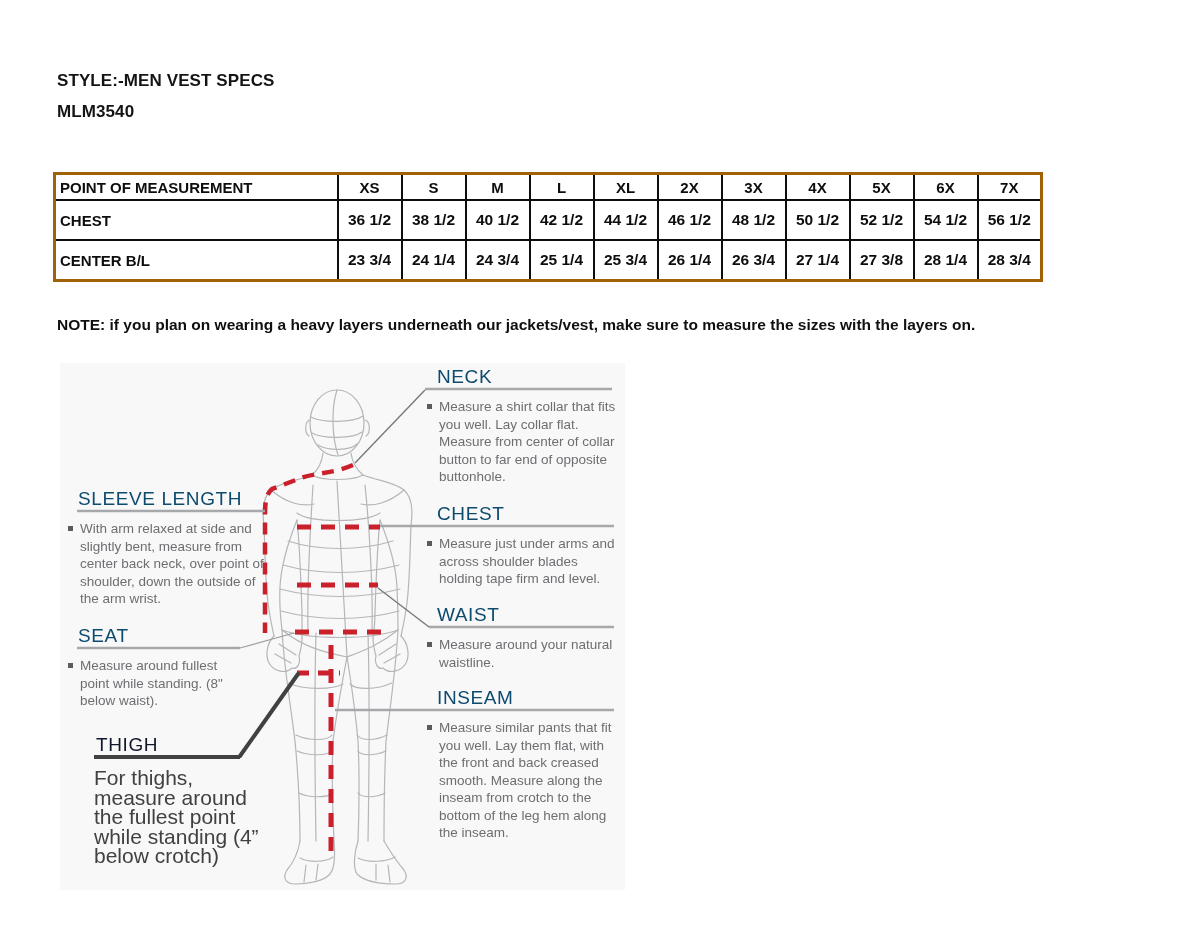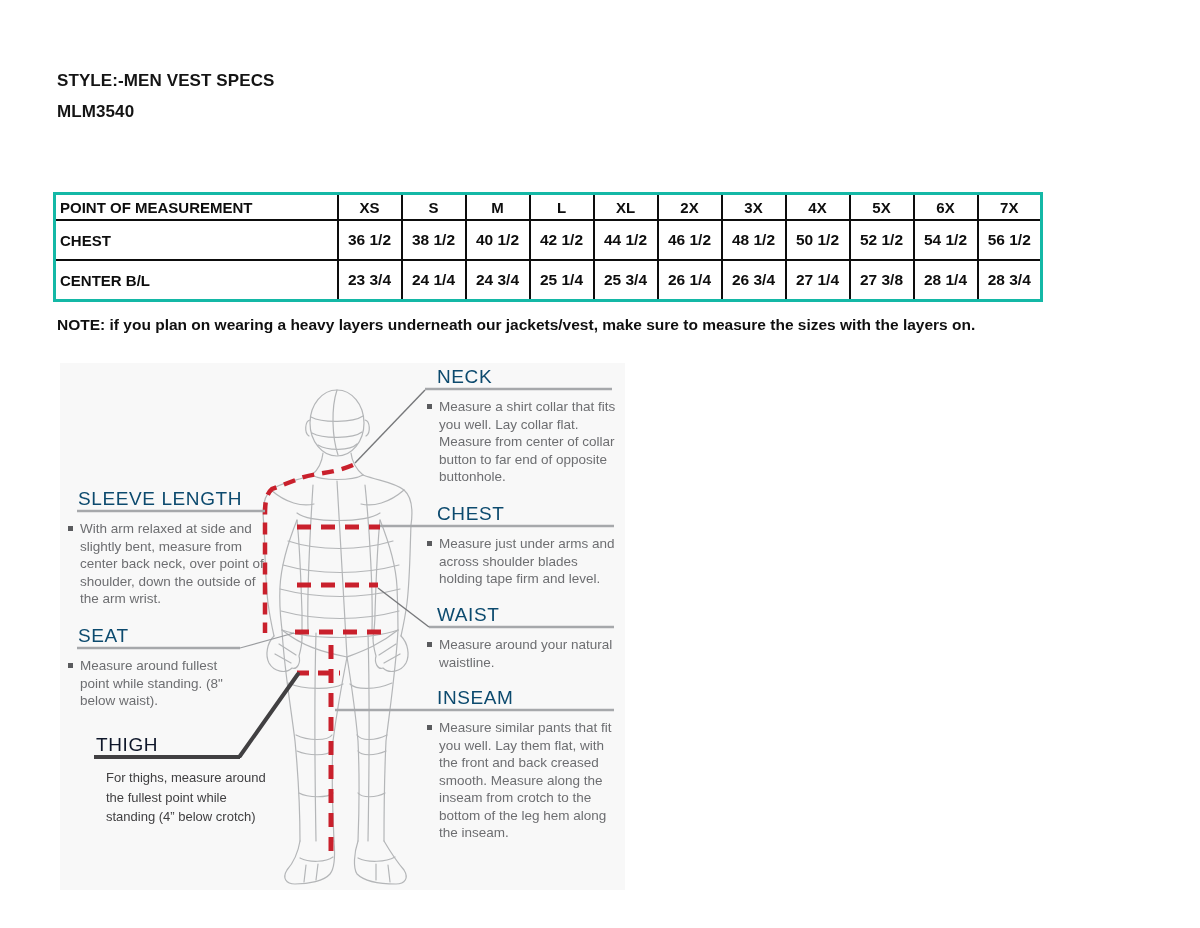--- a/index.html
+++ b/index.html
@@ -8,23 +8,23 @@
     font-family:"Liberation Sans", sans-serif; overflow:hidden;
   }
 
   
   .doc-title { position:absolute; left:57px; font-weight:bold; font-size:17px; color:#141414; letter-spacing:0.1px; }
   .doc-title.line1 { top:71px; }
   .doc-title.line2 { top:102px; }
 
   
   table.spec-table {
-    position:absolute; left:53px; top:192px; width:988px;
+    position:absolute; left:53px; top:172px; width:988px;
     border-collapse:collapse; table-layout:fixed;
-    border:3px solid #14b8a6;
+    border:3px solid #a16207;
   }
   .spec-table th, .spec-table td {
     border:2px solid #0d0d0d; padding:0; white-space:nowrap; overflow:hidden;
     color:#0d0d0d;
   }
   .spec-table col.c-label { width:283px; }
   .spec-table col.c-size  { width:64px; }
   .spec-table thead th { height:24px; font-size:15px; font-weight:bold; text-align:center; }
   .spec-table thead th.pom { text-align:left; padding-left:4px; }
   .spec-table tbody th { height:38px; font-size:15px; font-weight:bold; text-align:left; padding-left:4px; }
@@ -47,21 +47,21 @@
 
   .callout.neck   { left:367px; top:3px;   width:195px; }
   .callout.chest  { left:367px; top:140px; width:195px; }
   .callout.waist  { left:367px; top:241px; width:195px; }
   .callout.inseam { left:367px; top:324px; width:195px; }
   .callout.sleeve { left:8px;   top:125px; width:208px; }
   .callout.seat   { left:8px;   top:262px; width:180px; }
   .callout.thigh  { left:26px;  top:371px; width:190px; }
 
   .callout.thigh h3 { color:#0f172a; }
-  .callout.thigh .desc { color:#414042; font-size:13px; line-height:19.5px; margin:12px 0 0 20px; }
+  .callout.thigh .desc { color:#414042; font-size:21px; line-height:19.5px; margin:12px 0 0 8px; }
 </style>
 </head>
 <body>
 
 <div class="page">
 
   <div class="doc-title line1">STYLE:-MEN VEST SPECS</div>
   <div class="doc-title line2">MLM3540</div>
 
   <table class="spec-table">

